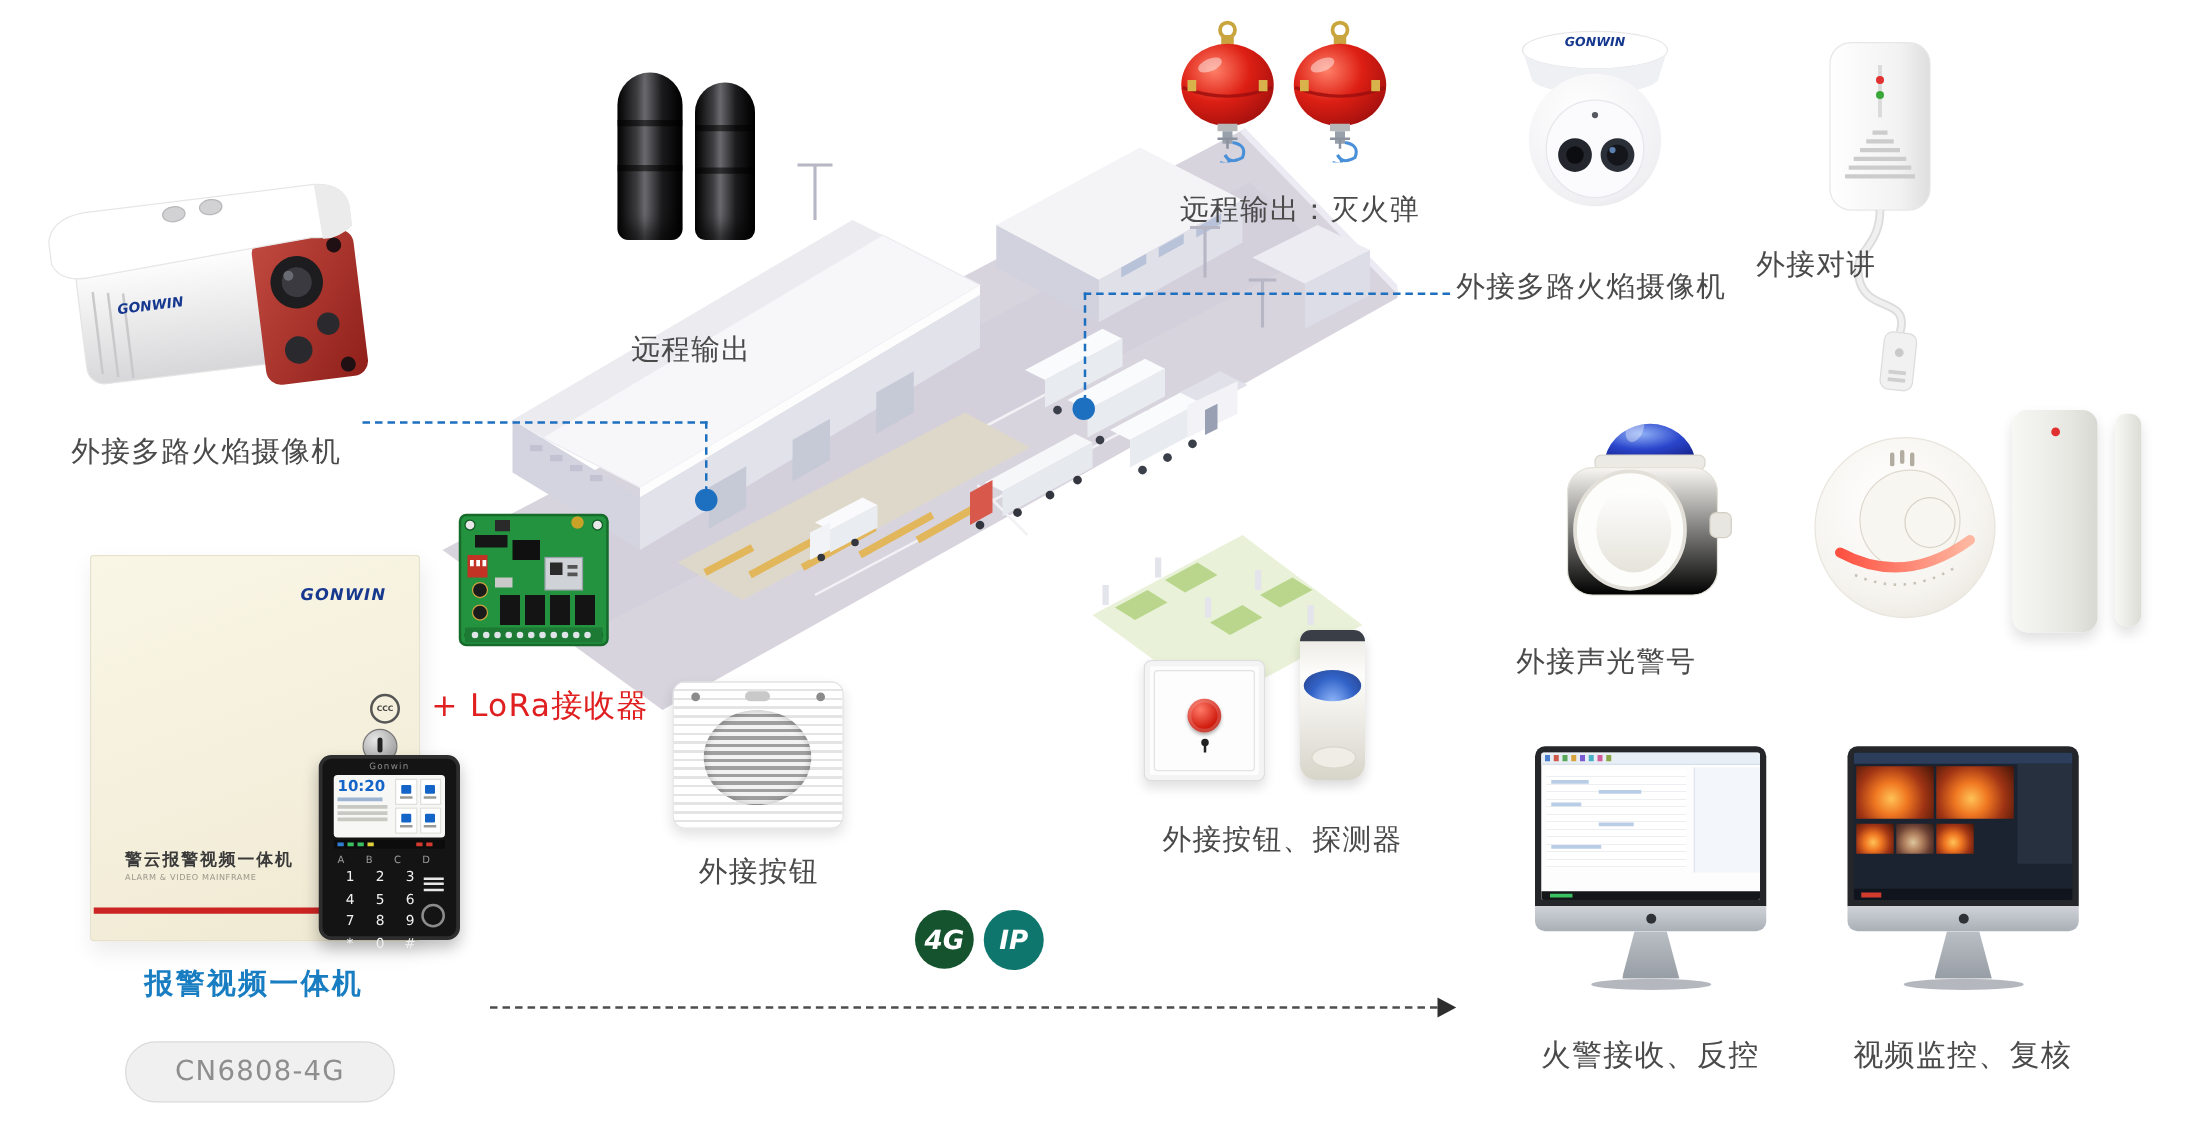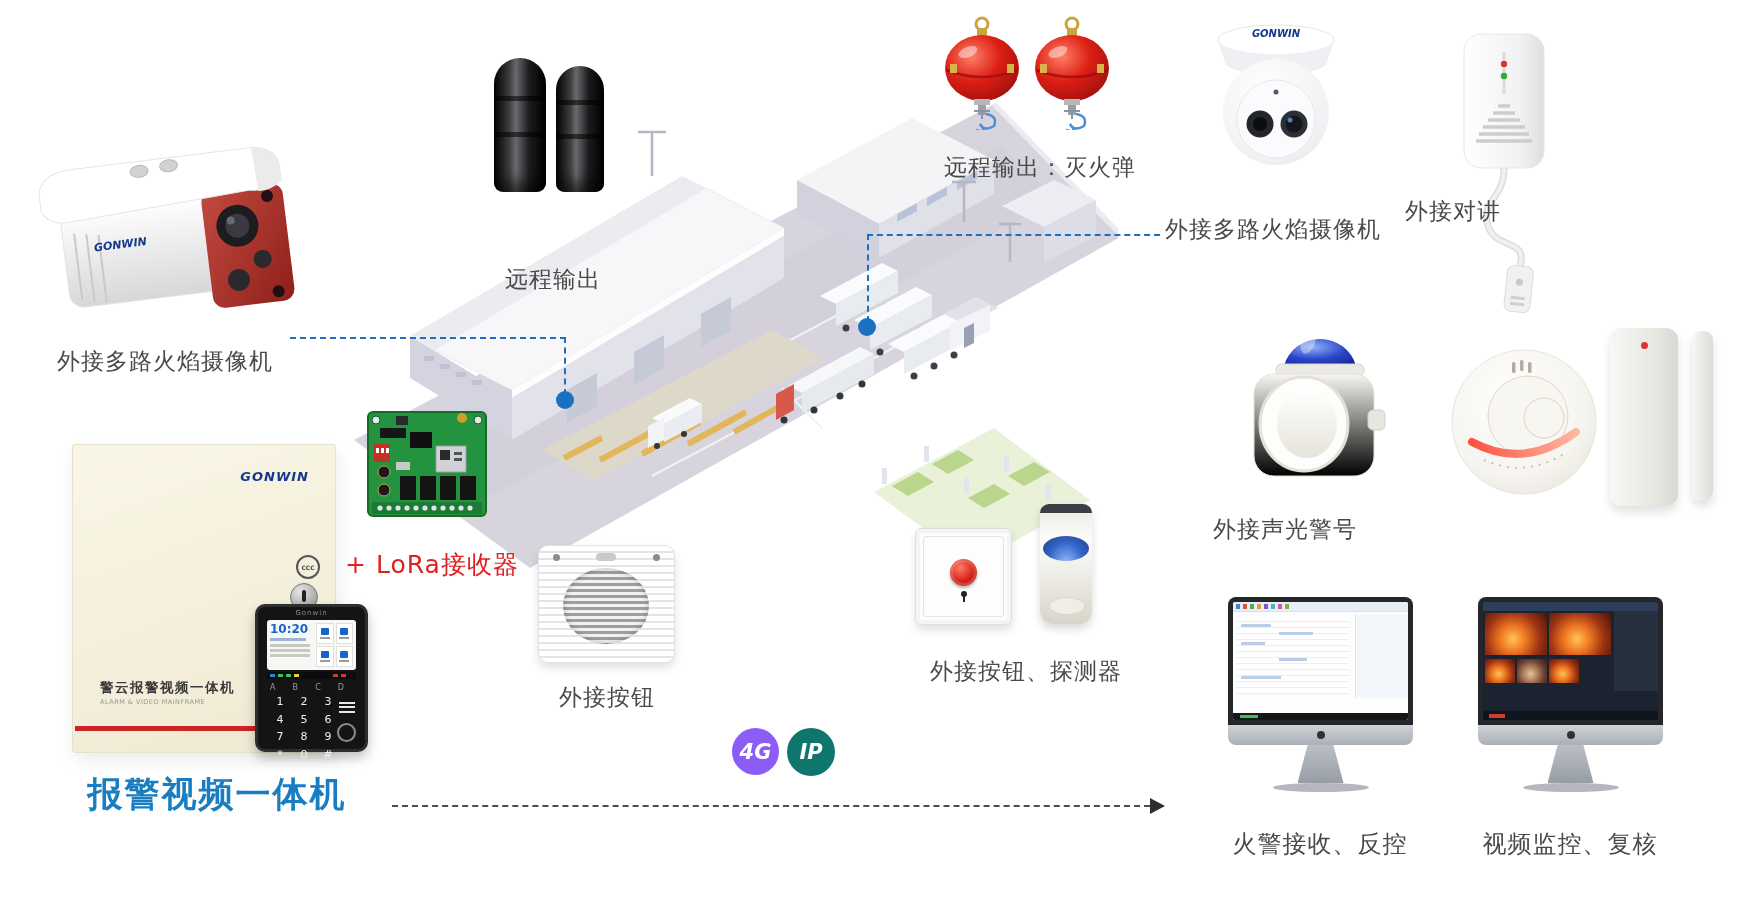--- a/index.html
+++ b/index.html
@@ -58,30 +58,30 @@
   .chip{width:5px;height:3px;margin-left:3px;}
   .kp-letters{position:absolute;left:12px;top:76px;width:74px;display:flex;justify-content:space-between;
               font-size:8px;color:#9a9a9a;}
   .kp-keys{position:absolute;left:10px;top:88px;width:72px;display:grid;grid-template-columns:1fr 1fr 1fr;
            grid-row-gap:4.5px;font-size:11px;color:#f0f0f0;text-align:center;}
   .kp-menu{position:absolute;right:10px;top:92px;width:16px;}
   .kp-menu div{height:2px;background:#e8e8e8;margin:2.5px 0;}
   .kp-ring{position:absolute;right:9px;top:116px;width:15px;height:15px;border:2px solid #8c8c8c;border-radius:50%;}
 
   
-  .product-title{position:absolute;left:217px;top:771px;transform:translateX(-50%);
-                 font-size:35px;font-weight:bold;color:#187dc1;letter-spacing:2px;white-space:nowrap;}
+  .product-title{position:absolute;left:203px;top:771px;transform:translateX(-50%);
+                 font-size:23px;font-weight:bold;color:#187dc1;letter-spacing:2px;white-space:nowrap;}
   .model-pill{position:absolute;left:100px;top:833px;width:214px;height:47px;background:#f0f0f0;
               border:1px solid #dadada;border-radius:25px;display:flex;align-items:center;justify-content:center;
               font-size:22px;color:#8e8e8e;letter-spacing:1px;}
 
   
   .badge{position:absolute;border-radius:50%;color:#fff;font-weight:bold;font-style:italic;
          display:flex;align-items:center;justify-content:center;font-size:21px;}
-  .badge.g4{left:732px;top:728px;width:47px;height:47px;background:#8b5cf6;}
+  .badge.g4{left:732px;top:728px;width:47px;height:47px;background:#14532d;}
   .badge.ip{left:787px;top:728px;width:48px;height:48px;background:#0f766e;}
 
   
   .intercom{position:absolute;left:538px;top:545px;width:135px;height:116px;border-radius:10px;
             background:repeating-linear-gradient(180deg,#ffffff 0 5px,#e4e4e4 5px 7px);
             border:1px solid #e2e2e2;box-shadow:0 5px 10px rgba(0,0,0,.12);}
   .intercom .grille{position:absolute;left:24px;top:22px;width:86px;height:76px;border-radius:50%;
             background:repeating-linear-gradient(180deg,#f2f2f2 0 3px,#9f9f9f 3px 6px);
             box-shadow:inset 0 0 6px rgba(0,0,0,.25);}
   .intercom .dot{position:absolute;width:7px;height:7px;border-radius:50%;background:#8b8b8b;top:8px;}
@@ -476,20 +476,23 @@
     </div>
     <div class="kp-menu">
         <div></div>
         <div></div>
         <div></div>
       </div>
     <div class="kp-ring"></div>
   </div>
 
   <div class="product-title">报警视频一体机</div>
+  <div class="model-pill">
+    <span>CN6808-4G</span>
+  </div>
 
   <svg class="abs" style="left:366px;top:410px;" width="122" height="116" viewBox="0 0 122 116">
     <rect x="2" y="2" width="118" height="104" rx="5" fill="#23933f" stroke="#166b2b" stroke-width="2"></rect>
     <circle cx="10" cy="10" r="4" fill="#e8e8e8" stroke="#0f5a22"></circle>
     <circle cx="112" cy="10" r="4" fill="#e8e8e8" stroke="#0f5a22"></circle>
     <circle cx="10" cy="98" r="4" fill="#e8e8e8" stroke="#0f5a22"></circle>
     <circle cx="112" cy="98" r="4" fill="#e8e8e8" stroke="#0f5a22"></circle>
     <rect x="14" y="18" width="26px" height="10" fill="#161616"></rect>
     <rect x="30" y="6" width="12" height="9" fill="#2a2a2a"></rect>
     <circle cx="96" cy="8" r="5" fill="#c9a227"></circle>

